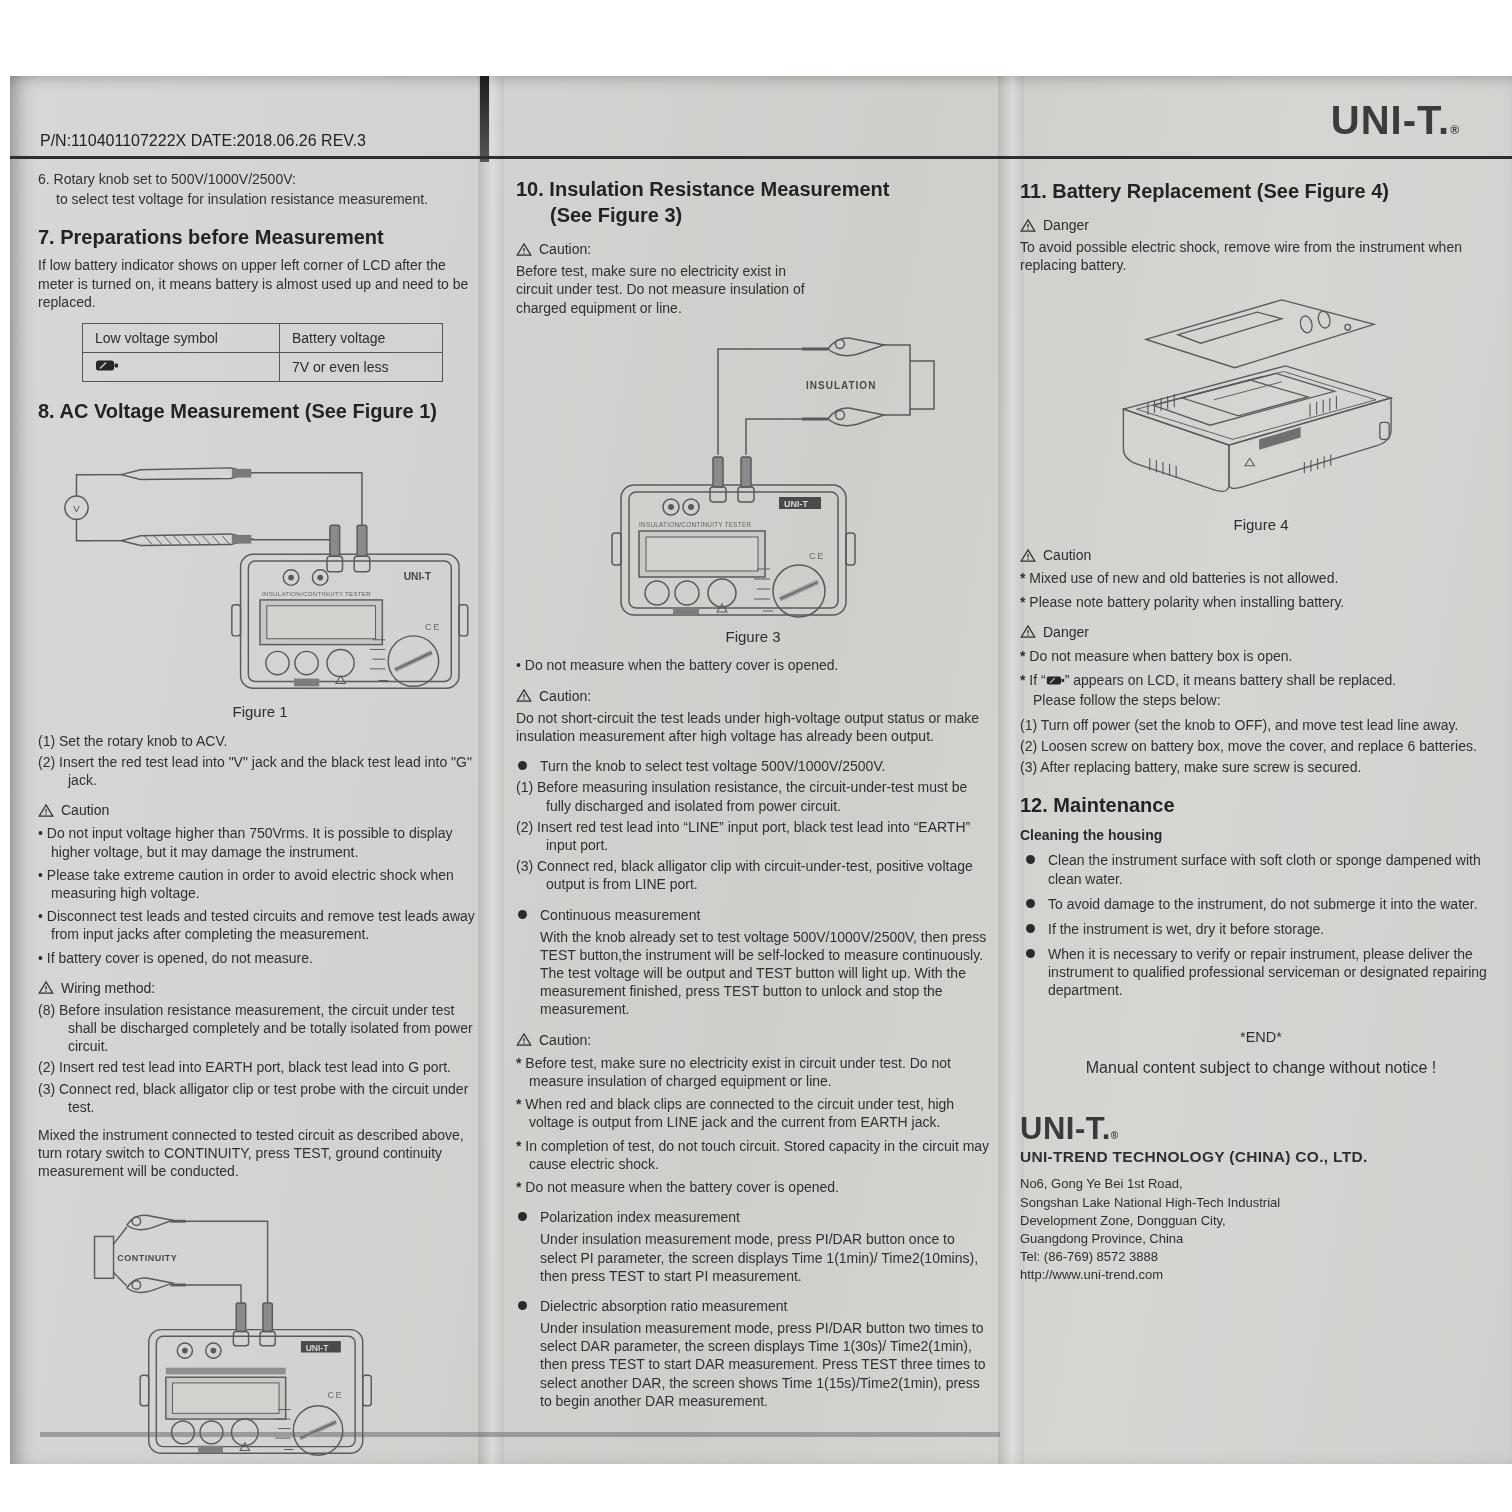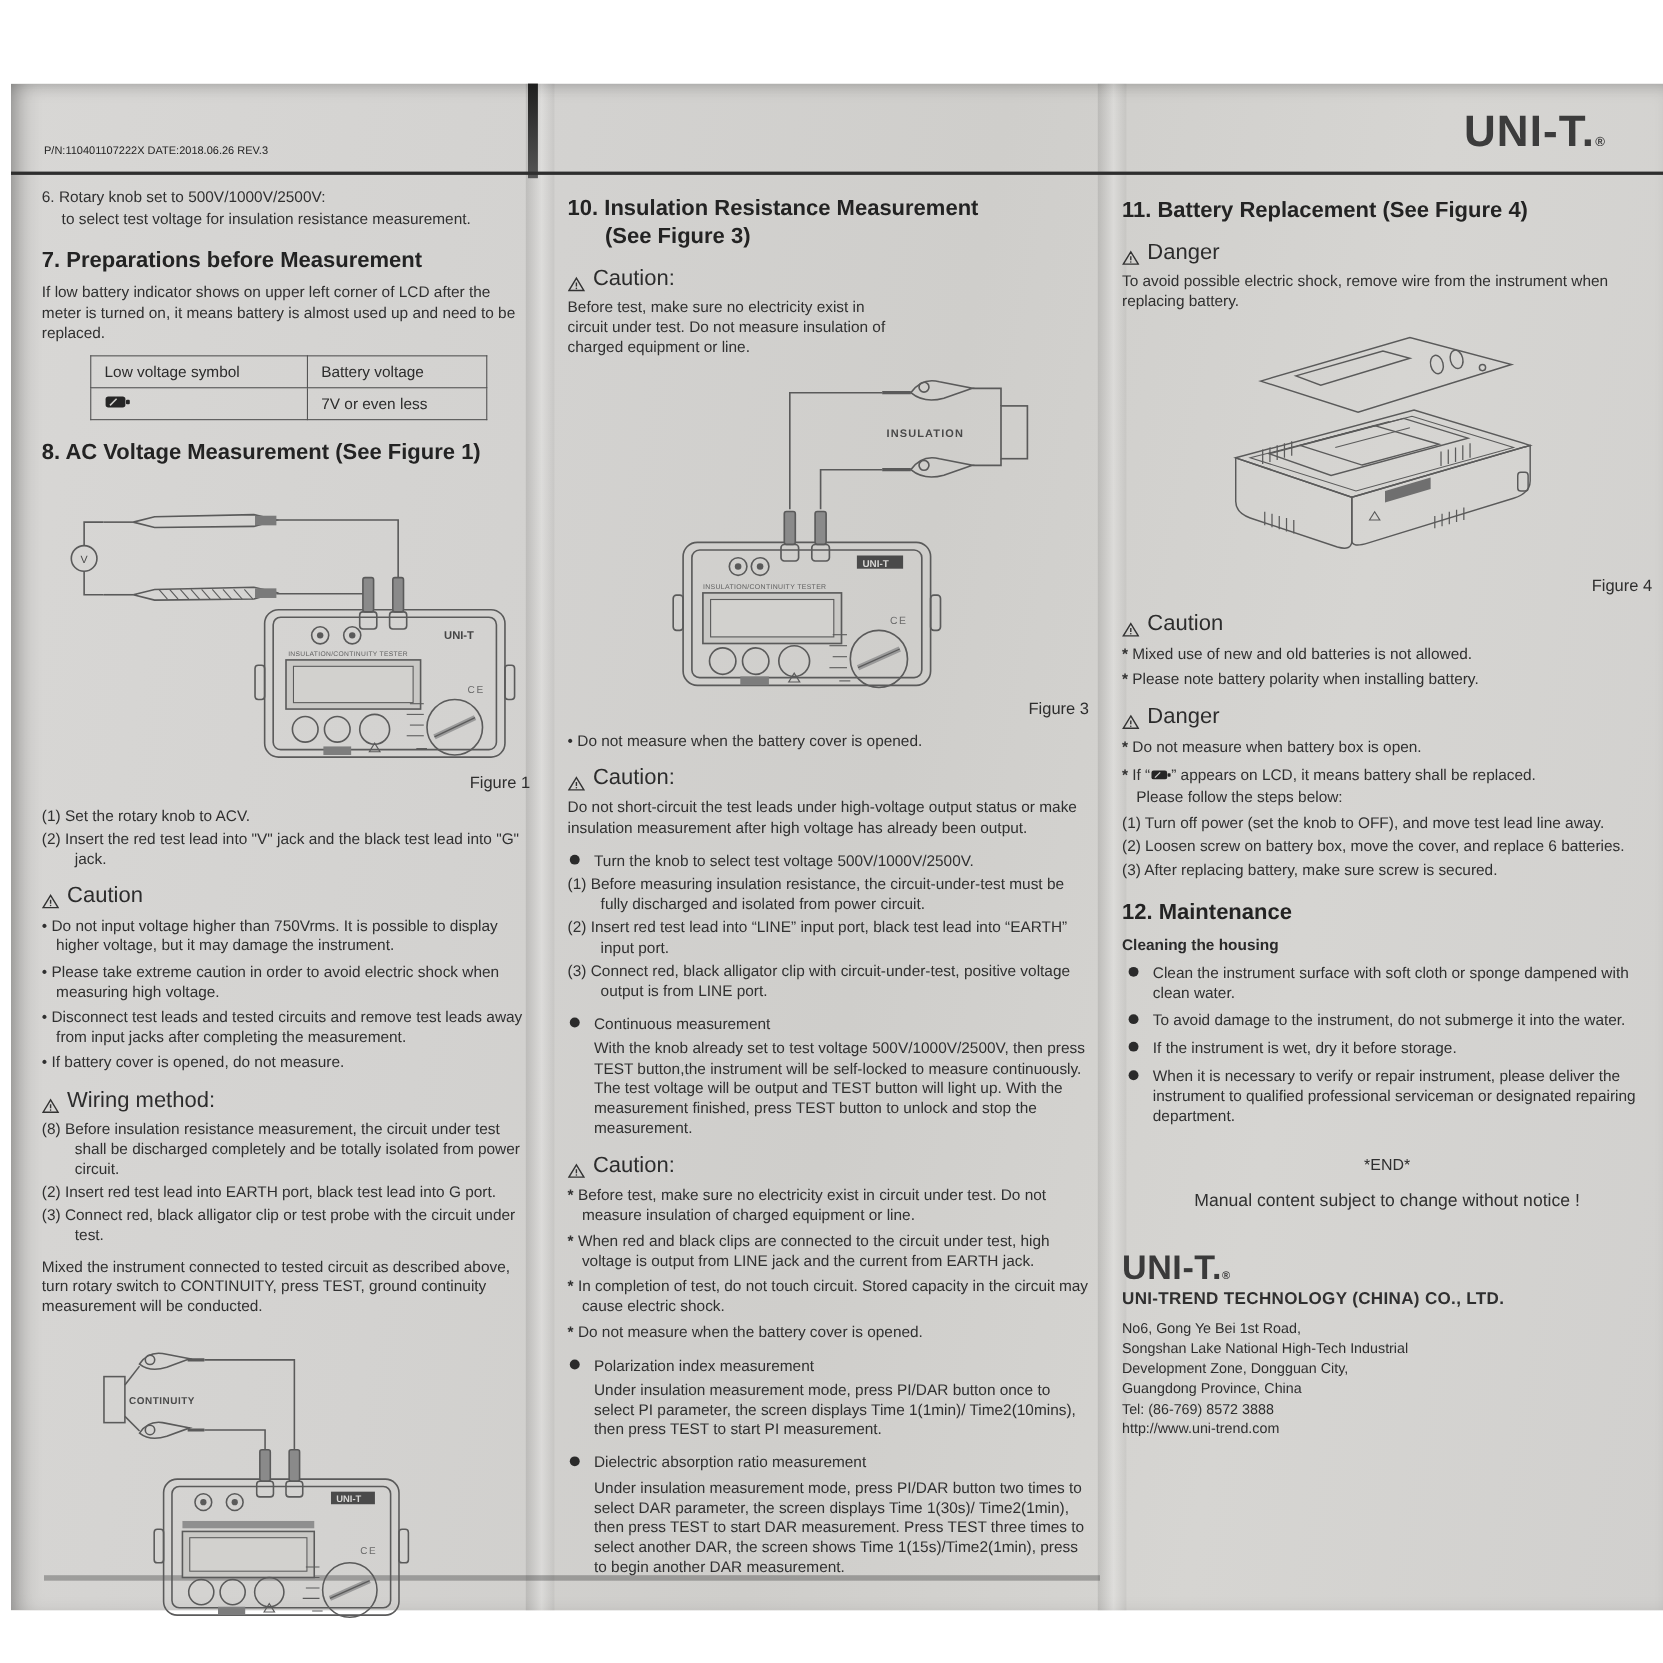--- a/index.html
+++ b/index.html
@@ -7,34 +7,34 @@
        font-family:"Liberation Sans",sans-serif;color:#303030;}
   .paper{position:absolute;left:10px;top:76px;right:0;bottom:48px;
          background:linear-gradient(100deg,#d8d7d5 0%,#d3d2d0 30%,#cfcecb 52%,#d6d5d2 75%,#d1d0ce 100%);
          box-shadow:inset 16px 0 22px -12px rgba(0,0,0,.38), inset 0 10px 18px -12px rgba(0,0,0,.28);}
   .fold{position:absolute;top:0;bottom:0;width:26px;
         background:linear-gradient(90deg,rgba(0,0,0,.10),rgba(255,255,255,.22) 55%,rgba(0,0,0,.05));}
   .fold1{left:468px;} .fold2{left:988px;}
   .foldmark{position:absolute;left:470px;top:0;width:9px;height:86px;background:linear-gradient(#1e1e1e,#555);}
   .rule{position:absolute;left:0;right:0;top:80px;height:3px;background:#2e2e2e;}
   .smudge{position:absolute;left:30px;top:1356px;width:960px;height:5px;background:rgba(55,55,55,.35);}
-  .pn{position:absolute;left:30px;top:56px;font-size:10px;color:#222;}
+  .pn{position:absolute;left:30px;top:56px;font-size:16px;color:#222;}
   .brandtop{position:absolute;right:52px;top:22px;font-size:40px;font-weight:800;letter-spacing:1px;color:#3c3c3c;}
   .brandtop .reg{font-size:12px;vertical-align:baseline;}
   .col{position:absolute;font-size:14px;line-height:1.3;}
   .col1{left:28px;top:92px;width:444px;}
   .col2{left:506px;top:96px;width:474px;}
   .col3{left:1010px;top:96px;width:482px;}
   .h{font-size:20px;font-weight:bold;color:#232323;margin:16px 0 6px;}
   .h2l{margin:4px 0 6px;}
   .h2l .l2{display:block;padding-left:34px;}
   .p{margin:4px 0;}
   .narrow{max-width:300px;}
   .hang2{padding-left:16px;text-indent:-16px;margin:2px 0;}
-  .warn{display:flex;align-items:flex-end;gap:7px;margin:12px 0 4px;font-size:20px;color:#2c2c2c;}
+  .warn{display:flex;align-items:center;gap:7px;margin:12px 0 4px;font-size:14px;color:#2c2c2c;}
   ul.plain{list-style:none;margin:2px 0;padding:0;}
   ul.numlist li{padding-left:30px;text-indent:-30px;margin:3px 0;}
   ul.dotlist li{padding-left:13px;text-indent:-13px;margin:5px 0;}
   ul.dotlist li::before{content:"• ";}
   ul.starlist li{padding-left:13px;text-indent:-13px;margin:5px 0;}
   ul.starlist li::before{content:"* ";font-weight:bold;}
   ul.biglist li{position:relative;padding-left:28px;margin:7px 0;text-indent:0;}
   ul.biglist li::before{content:"";position:absolute;left:6px;top:4px;width:9px;height:9px;border-radius:50%;background:#2b2b2b;}
   .bigitem{position:relative;padding-left:24px;margin:12px 0 3px;}
   .bigitem::before{content:"";position:absolute;left:2px;top:4px;width:9px;height:9px;border-radius:50%;background:#2b2b2b;}
@@ -42,21 +42,21 @@
   .dotline{padding-left:13px;text-indent:-13px;margin:8px 0;}
   .dotline::before{content:"• ";}
   .starline{padding-left:13px;text-indent:-13px;margin:6px 0;}
   .starline::before{content:"* ";font-weight:bold;}
   .follow{text-indent:0;margin-top:2px;}
   table.volt{border-collapse:collapse;margin:12px 0 6px 44px;font-size:14px;color:#2c2c2c;}
   table.volt th,table.volt td{border:1.6px solid #555;padding:3px 12px;font-weight:normal;text-align:left;height:22px;}
   table.volt th:first-child,table.volt td:first-child{width:172px;}
   table.volt th:last-child,table.volt td:last-child{width:138px;}
   .figure{text-align:center;margin:6px 0 0;}
-  .figcap{text-align:right;font-size:15px;color:#2e2e2e;margin:0 0 10px;}
+  .figcap{text-align:center;font-size:15px;color:#2e2e2e;margin:0 0 10px;}
   .sub{font-weight:bold;margin:8px 0 4px;color:#2a2a2a;}
   .center{text-align:center;}
   .endmark{margin-top:28px;font-size:14.5px;}
   .notice{margin:12px 0 34px;font-size:16px;}
   .logo2{font-size:31px;font-weight:800;color:#3a3a3a;letter-spacing:.5px;line-height:1;}
   .logo2 .reg{font-size:10px;}
   .company{font-weight:bold;font-size:15.5px;letter-spacing:.3px;margin:3px 0 8px;color:#2f2f2f;}
   .addr{font-size:13px;line-height:1.4;color:#2f2f2f;}
   svg text{stroke:none;}
 </style>

